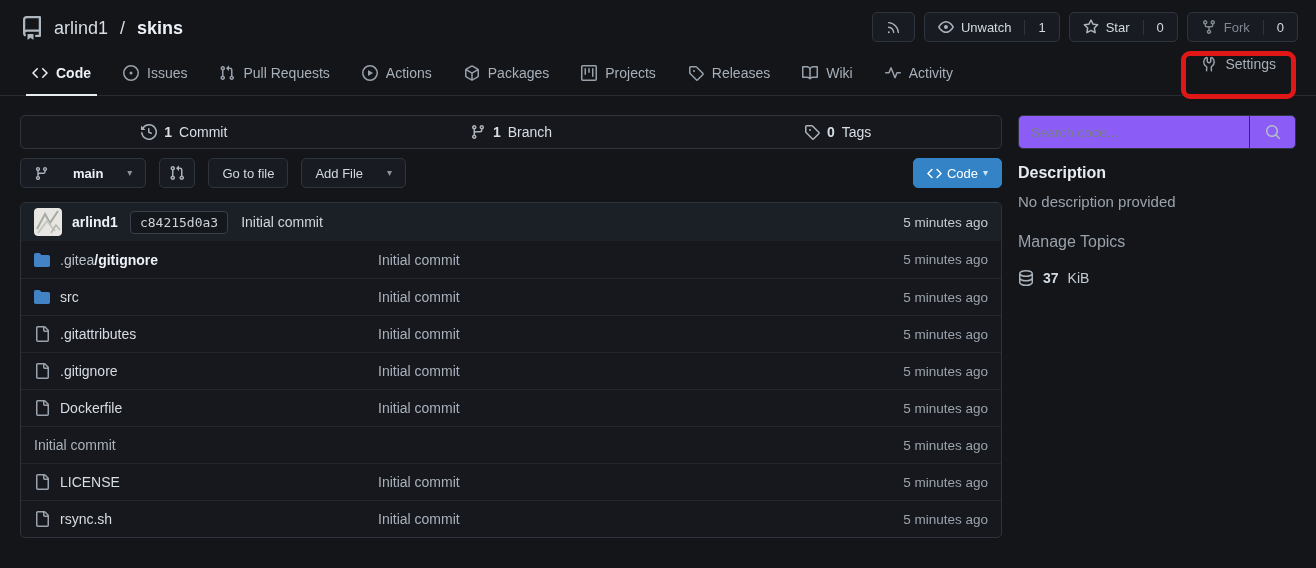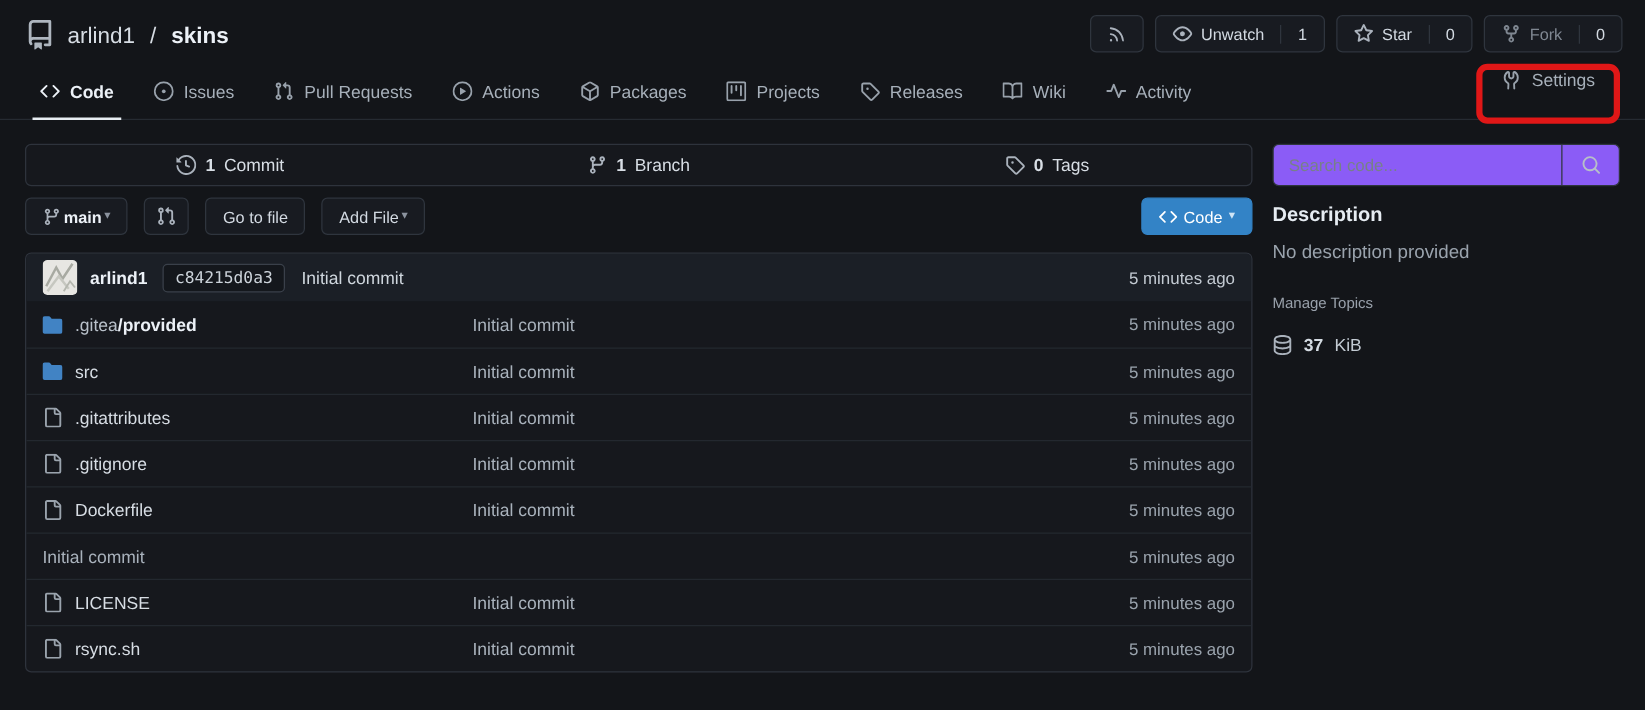--- a/index.html
+++ b/index.html
@@ -56,21 +56,21 @@
   .content{display:flex;gap:16px;padding:19px 20px 0 20px;align-items:flex-start}
   .main-col{width:982px;flex:none}
   .sidebar{width:278px;flex:none}
 
   .stats-bar{display:flex;height:34px;align-items:center;background:var(--box);border:1px solid var(--border);border-radius:5px;margin-bottom:9px}
   .stat{flex:1;display:flex;align-items:center;justify-content:center;gap:7px;font-size:14px;color:#d8dee5;cursor:pointer}
   .stat .ico{color:#aab2bc}
   .stat b{font-weight:700}
 
   .branch-row{display:flex;align-items:center;gap:13px;margin-bottom:14px}
-  .btn2{height:30px;display:inline-flex;align-items:center;gap:2px;padding:0 13px;background:var(--btn-bg);border:1px solid var(--btn-border);border-radius:5px;font-size:13px;color:#d3dae2;cursor:pointer;font-family:inherit}
+  .btn2{height:30px;display:inline-flex;align-items:center;gap:24px;padding:0 13px;background:var(--btn-bg);border:1px solid var(--btn-border);border-radius:5px;font-size:13px;color:#d3dae2;cursor:pointer;font-family:inherit}
   .btn2 .ico{color:#aab2bc}
   .btn2 b{font-weight:700;color:var(--text-bright)}
   .caret{font-size:10px;color:#8b939e;line-height:1}
   .icon-only{padding:0 9px}
   .code-btn{margin-left:auto;background:var(--primary);border:1px solid var(--primary);color:#fff;gap:5px}
   .code-btn .ico{color:#fff}
   .code-btn .caret{color:#cfe4f5}
 
   
   .file-table{background:var(--box);border:1px solid var(--border);border-radius:5px;overflow:hidden}
@@ -91,21 +91,21 @@
   .folder-ico{color:var(--folder)}
   .file-ico{color:#9aa3ad}
 
   
   .search-box{display:flex;height:34px;border:1px solid var(--btn-border);border-radius:5px;overflow:hidden;background:#8b5cf6;margin-bottom:15px}
   .search-box input{flex:1;background:transparent;border:none;outline:none;color:var(--text);font-size:13.5px;padding:0 12px;font-family:inherit}
   .search-box input::placeholder{color:#778088}
   .search-btn{width:46px;display:flex;align-items:center;justify-content:center;border-left:1px solid var(--btn-border);background:transparent;cursor:pointer;color:#b7bfc8;border-top:none;border-right:none;border-bottom:none}
   .desc-title{font-size:16px;font-weight:700;color:#e6ecf2;margin:8px 0 11px}
   .desc-text{font-size:15px;color:var(--muted);margin-bottom:23px}
-  .manage-topics{display:inline-block;font-size:12px;color:#99a1ab;margin-bottom:19px;cursor:pointer}
+  .manage-topics{display:inline-block;font-size:16px;color:#99a1ab;margin-bottom:19px;cursor:pointer}
   .size-row{display:flex;align-items:center;gap:9px;font-size:14px;color:#c3cbd3}
   .size-row .ico{color:#aab2bc}
   .size-row b{font-weight:700;color:#d4dbe2}
 </style>
 </head>
 <body>
 
 <header class="repo-header">
   <div class="title-row">
     <span>
@@ -334,21 +334,21 @@
       </div>
       <div>
   <div class="row">
     <div class="name-cell">
       <span class="ico folder-ico">
                 <svg width="16" height="16" viewBox="0 0 16 16" fill="currentColor">
                   <path d="M1.75 1A1.75 1.75 0 0 0 0 2.75v10.5C0 14.216.784 15 1.75 15h12.5A1.75 1.75 0 0 0 16 13.25v-8.5A1.75 1.75 0 0 0 14.25 3H7.5a.25.25 0 0 1-.2-.1l-.9-1.2C6.07 1.26 5.55 1 5 1Z"></path>
                 </svg>
               </span>
 
-      <a class="fname"><span class="path-prefix">.gitea</span><span class="path-bold">/provided</span></a>
+      <a class="fname"><span class="path-prefix">.gitea</span><span class="path-bold">/gitignore</span></a>
     </div>
     <a class="msg-cell">Initial commit</a>
     <span class="time-cell">5 minutes ago</span>
   </div>
 
   <div class="row">
     <div class="name-cell">
       <span class="ico folder-ico">
                 <svg width="16" height="16" viewBox="0 0 16 16" fill="currentColor">
                   <path d="M1.75 1A1.75 1.75 0 0 0 0 2.75v10.5C0 14.216.784 15 1.75 15h12.5A1.75 1.75 0 0 0 16 13.25v-8.5A1.75 1.75 0 0 0 14.25 3H7.5a.25.25 0 0 1-.2-.1l-.9-1.2C6.07 1.26 5.55 1 5 1Z"></path>

